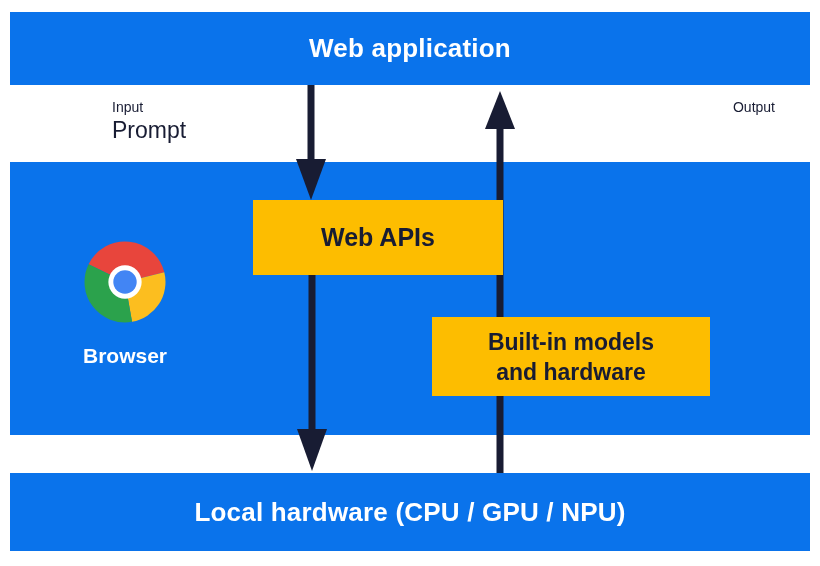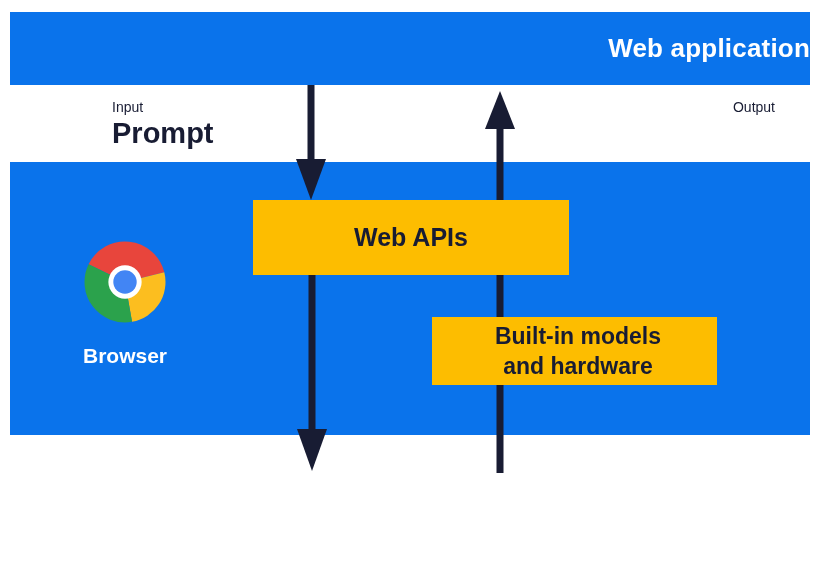--- a/index.html
+++ b/index.html
@@ -6,61 +6,64 @@
     --blue:#0A73EB; --navy:#181C33; --yellow:#FDBD00; --white:#FFFFFF;
     --chrome_red:#E8453C; --chrome_green:#2BA24C; --chrome_yellow:#FCBE1F; --chrome_blue:#4285F4;
   }
   html,body{margin:0;padding:0;background:#fff;}
   #canvas{
     position:relative; width:820px; height:566px; background:var(--white);
     font-family:"Liberation Sans", sans-serif; overflow:hidden;
   }
   .bar{
     position:absolute; left:10px; width:800px; background:var(--blue); z-index:1;
-    display:flex; align-items:center; justify-content:flex-end;
+    display:flex; align-items:center; justify-content:center;
   }
   #bar-top{top:12px; height:73px;}
   #bar-mid{top:162px; height:273px;}
   #bar-bottom{top:473px; height:78px;}
   .bar-label{
     color:var(--white); font-size:26px; font-weight:700; letter-spacing:.2px;
   }
   #arrow-layer{position:absolute; left:0; top:0; z-index:2;}
   .arrow-shape{fill:var(--navy);}
   .gap-label{position:absolute; top:100px; z-index:3; color:var(--navy); line-height:1;}
   #input-label-block{left:112px; text-align:left;}
   #output-label-block{right:45px; text-align:center;}
   .gap-caption{font-size:14px; font-weight:400; display:block; margin-bottom:5px;}
-  .gap-strong{font-size:29px; font-weight:700; display:block;}
+  .gap-strong{font-size:23px; font-weight:400; display:block;}
   .yellow-box{
     position:absolute; background:var(--yellow); z-index:3;
     display:flex; flex-direction:column; align-items:center; justify-content:center;
     color:var(--navy); font-weight:700; text-align:center;
   }
-  #web-apis-box{left:253px; top:200px; width:316px; height:75px; font-size:25px;}
-  #builtin-box{left:432px; top:317px; width:278px; height:68px; font-size:23px; line-height:30px;padding-left:7px;}
+  #web-apis-box{left:253px; top:200px; width:250px; height:75px; font-size:25px;}
+  #builtin-box{left:432px; top:317px; width:278px; height:79px; font-size:23px; line-height:30px;}
   #chrome-icon{position:absolute; left:80px; top:237px; z-index:3;}
   #browser-label{
     position:absolute; left:55px; top:344px; width:140px; text-align:center; z-index:3;
     color:var(--white); font-size:21px; font-weight:700;
   }
   .c-red{fill:var(--chrome_red);} .c-green{fill:var(--chrome_green);}
   .c-yellow{fill:var(--chrome_yellow);} .c-blue{fill:var(--chrome_blue);} .c-white{fill:var(--white);}
 </style>
 </head>
 <body>
 
 <div id="canvas">
 
   <div class="bar" id="bar-top">
     <span class="bar-label">Web application</span>
   </div>
 
   <div class="bar" id="bar-mid"></div>
 
+  <div class="bar" id="bar-bottom">
+    <span class="bar-label">Local hardware (CPU / GPU / NPU)</span>
+  </div>
 
   <svg id="arrow-layer" width="820" height="566" viewBox="0 0 820 566">
     <g>
       <rect class="arrow-shape" x="307.5" y="85" width="7" height="81"></rect>
       <polygon class="arrow-shape" points="296,159 326,159 311,200"></polygon>
     </g>
     <g>
       <rect class="arrow-shape" x="308.5" y="275" width="7" height="161"></rect>
       <polygon class="arrow-shape" points="297,429 327,429 312,471"></polygon>
     </g>

